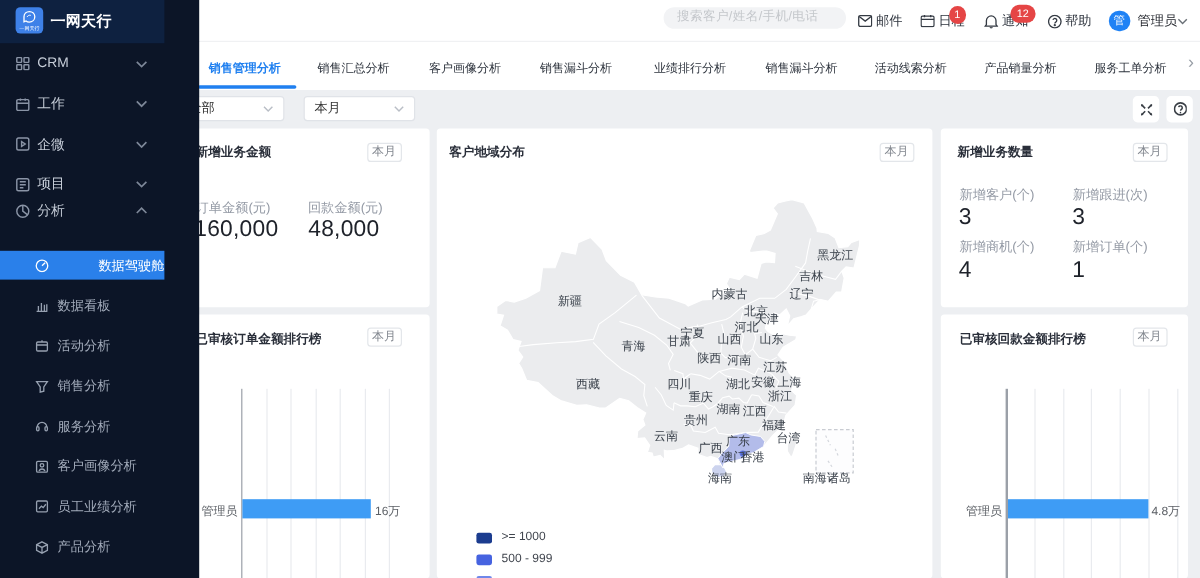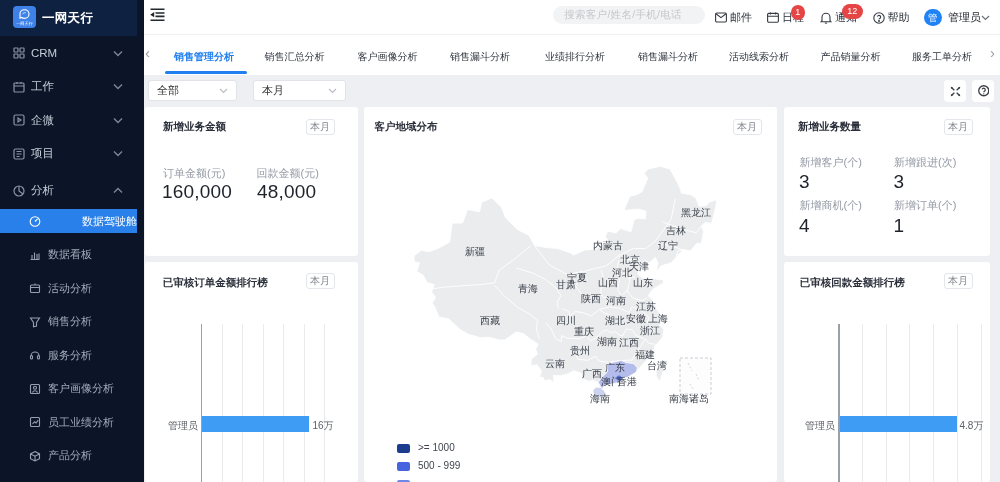--- a/index.html
+++ b/index.html
@@ -1,18 +1,18 @@
 <!DOCTYPE html>
 <html><head><meta charset="utf-8">
 <style>
 * { margin:0; padding:0; box-sizing:border-box; }
 html,body { width:1000px; height:482px; overflow:hidden; font-family:"Liberation Sans",sans-serif; background:#edeff2; }
 .abs { position:absolute; }
 
-#side { position:absolute; left:0; top:0; width:144px; height:482px; background:#0c1527; z-index:5; }
+#side { position:absolute; left:0; top:0; width:166px; height:482px; background:#0c1527; z-index:5; }
 #sidehead { position:absolute; left:0; top:0; width:137px; height:36px; background:#0e2140; }
 #logo { position:absolute; left:13px; top:6px; width:23px; height:22px; background:#3e81e8; border-radius:4px; }
 #logotitle { position:absolute; left:42px; top:10px; color:#fff; font-size:12.5px; font-weight:bold; letter-spacing:0.3px; }
 .mi { position:absolute; left:0; width:137px; height:33.4px; display:flex; align-items:center; }
 .mic { margin-left:13px; width:12px; height:12px; display:inline-flex; }
 .mit { margin-left:6px; color:#c6cdd8; font-size:11.5px;text-align:center; }
 .mch { position:absolute; right:14px; }
 .smi { position:absolute; left:0; width:137px; height:24.5px; display:flex; align-items:center; color:#a2abba; font-size:11px; }
 .smi.sel { background:#2a80ea; color:#fff;justify-content:space-between; }
 .smic { margin-left:29px; width:12px; height:12px; display:inline-flex; margin-right:7px; }
@@ -304,21 +304,21 @@
         <svg width="12" height="12" viewBox="0 0 12 12" fill="none" stroke="#8a94a6" stroke-width="1.2">
           <rect x="1" y="1" width="10" height="10" rx="1.5"></rect>
           <path d="M3.5 3.5h5M3.5 6h5M3.5 8.5h3"></path>
         </svg>
       </span>
       <span class="mit">项目</span>
     <svg class="mch" width="10" height="7" viewBox="0 0 10 7" fill="none" stroke="#7d8798" stroke-width="1.4">
         <path d="M1 1.5l4 4 4-4"></path>
       </svg>
     </div>
-    <div class="mi" style="top:174px">
+    <div class="mi" style="top:159px">
       <span class="mic">
         <svg width="12" height="12" viewBox="0 0 12 12" fill="none" stroke="#8a94a6" stroke-width="1.2">
           <circle cx="6" cy="6" r="5"></circle>
           <path d="M6 1v5l4 3"></path>
         </svg>
       </span>
       <span class="mit">分析</span>
     <svg class="mch" width="10" height="7" viewBox="0 0 10 7" fill="none" stroke="#7d8798" stroke-width="1.4">
         <path d="M1 5.5l4-4 4 4"></path>
       </svg>

